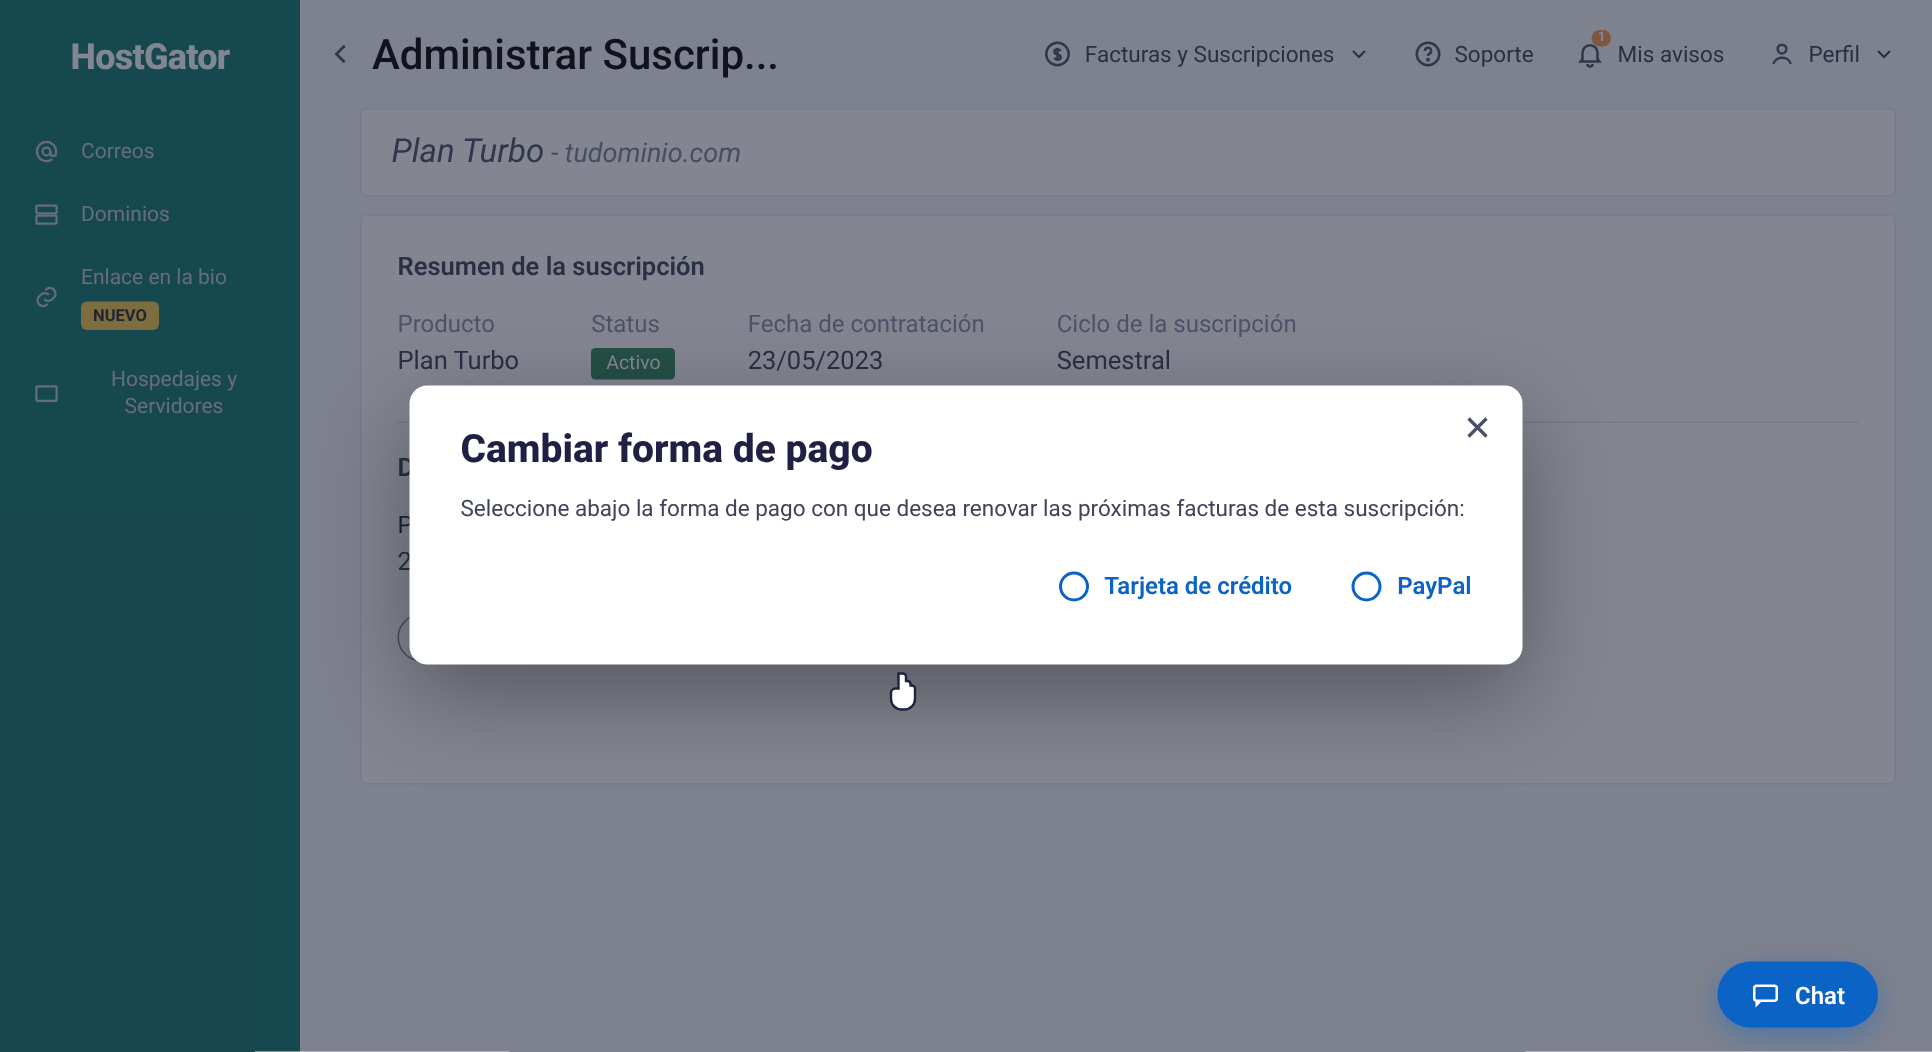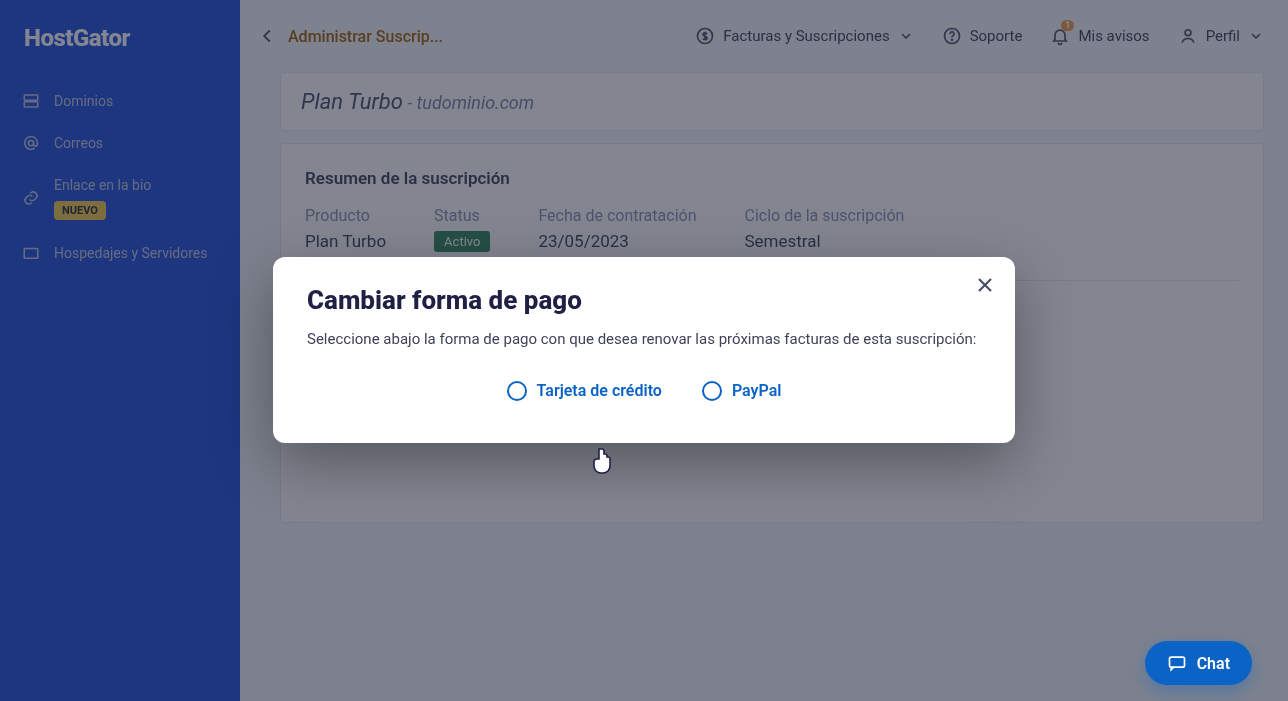--- a/index.html
+++ b/index.html
@@ -12,27 +12,28 @@
     background: #f4f6f9;
     color: #1f2044;
   }
   .app {
     display: flex;
     width: 100%;
     height: 100%;
   }
   
   .sidebar {
-    width: 240px;
-    background: #1d4ed8;
+    width: 200px;
+    background: #0f766e;
     color: #cfd3e8;
     display: flex;
     flex-direction: column;
     padding: 24px 0;
     flex-shrink: 0;
+    text-align: center;
   }
   .logo {
     font-weight: 800;
     font-size: 24px;
     color: #fff;
     padding: 0 24px 28px 24px;
     letter-spacing: -0.5px;
   }
   .nav-item {
     display: flex;
@@ -91,23 +92,23 @@
     flex: 0 0 auto;
     max-width: 320px;
     color: #4a4f66;
   }
   .back-arrow {
     width: 22px;
     height: 22px;
     color: #4a4f66;
   }
   .page-title {
-    font-size: 16px;
+    font-size: 28px;
     font-weight: 500;
-    color: #a16207;
+    color: #000000;
     white-space: nowrap;
     overflow: hidden;
     text-overflow: ellipsis;
   }
   .top-nav {
     display: flex;
     align-items: center;
     gap: 28px;
     margin-left: auto;
     color: #3a3f55;
@@ -249,21 +250,21 @@
     margin-bottom: 14px;
   }
   .modal-desc {
     font-size: 15px;
     line-height: 1.45;
     color: #3f4359;
     margin-bottom: 30px;
   }
   .radio-row {
     display: flex;
-    justify-content: center;
+    justify-content: flex-end;
     gap: 40px;
   }
   .radio-opt {
     display: flex;
     align-items: center;
     gap: 10px;
     color: #0b63c5;
     font-weight: 600;
     font-size: 16px;
     cursor: pointer;
@@ -312,35 +313,35 @@
 
 <div class="app">
 
   <aside class="sidebar">
     <div class="logo">HostGator</div>
 
 
     <div class="nav-item">
       <span class="icon-slot">
         <svg viewBox="0 0 24 24" width="18" height="18" fill="none" stroke="currentColor" stroke-width="2">
+            <circle cx="12" cy="12" r="3.5"></circle>
+            <path d="M15.5 12v1.5a2.5 2.5 0 0 0 5 0V12a8.5 8.5 0 1 0-3.4 6.8"></path>
+          </svg>
+      </span>
+      <span class="nav-text">Correos</span>
+    </div>
+
+    <div class="nav-item">
+      <span class="icon-slot">
+        <svg viewBox="0 0 24 24" width="18" height="18" fill="none" stroke="currentColor" stroke-width="2">
             <rect x="3" y="4" width="18" height="7" rx="1"></rect>
             <rect x="3" y="13" width="18" height="7" rx="1"></rect>
           </svg>
       </span>
       <span class="nav-text">Dominios</span>
-    </div>
-
-    <div class="nav-item">
-      <span class="icon-slot">
-        <svg viewBox="0 0 24 24" width="18" height="18" fill="none" stroke="currentColor" stroke-width="2">
-            <circle cx="12" cy="12" r="3.5"></circle>
-            <path d="M15.5 12v1.5a2.5 2.5 0 0 0 5 0V12a8.5 8.5 0 1 0-3.4 6.8"></path>
-          </svg>
-      </span>
-      <span class="nav-text">Correos</span>
     </div>
 
     <div class="nav-item">
       <span class="icon-slot">
         <svg viewBox="0 0 24 24" width="18" height="18" fill="none" stroke="currentColor" stroke-width="2">
             <path d="M10 14a5 5 0 0 0 7 0l2-2a5 5 0 0 0-7-7l-1 1"></path>
             <path d="M14 10a5 5 0 0 0-7 0l-2 2a5 5 0 0 0 7 7l1-1"></path>
           </svg>
       </span>
       <span class="col2">

